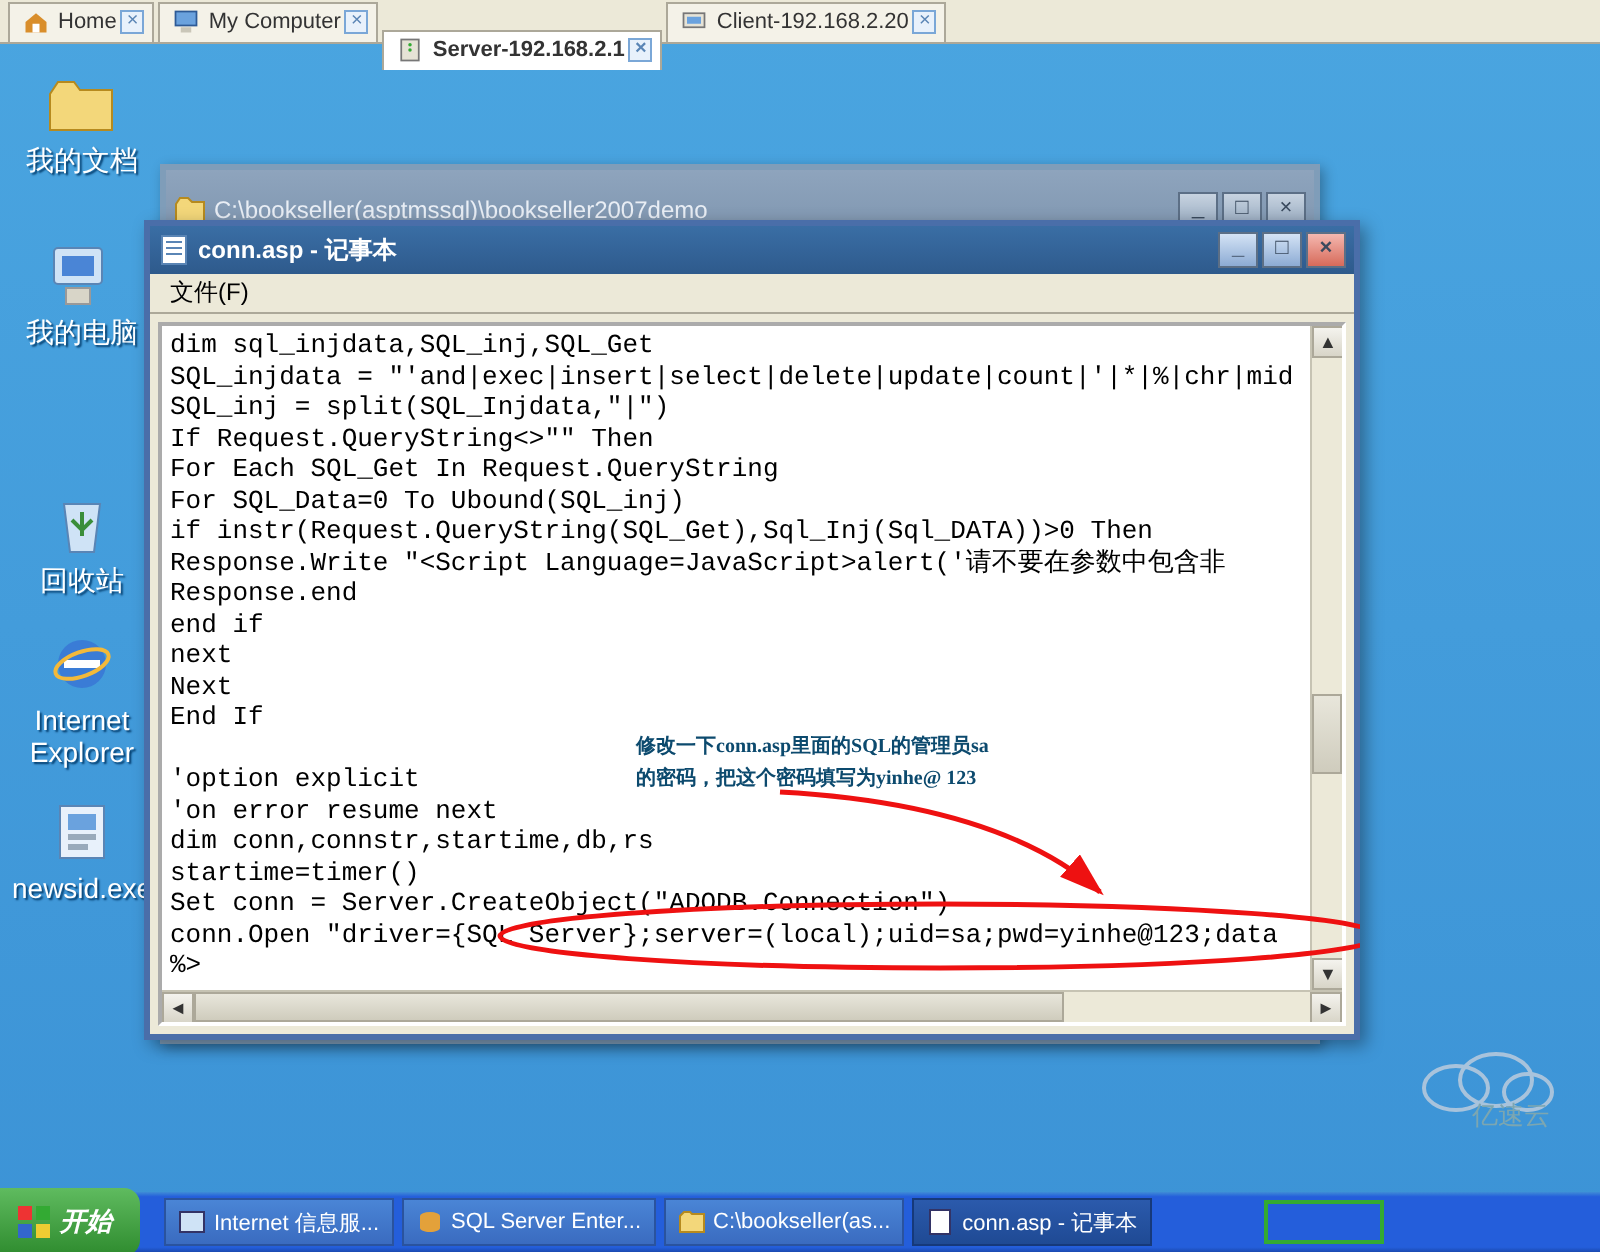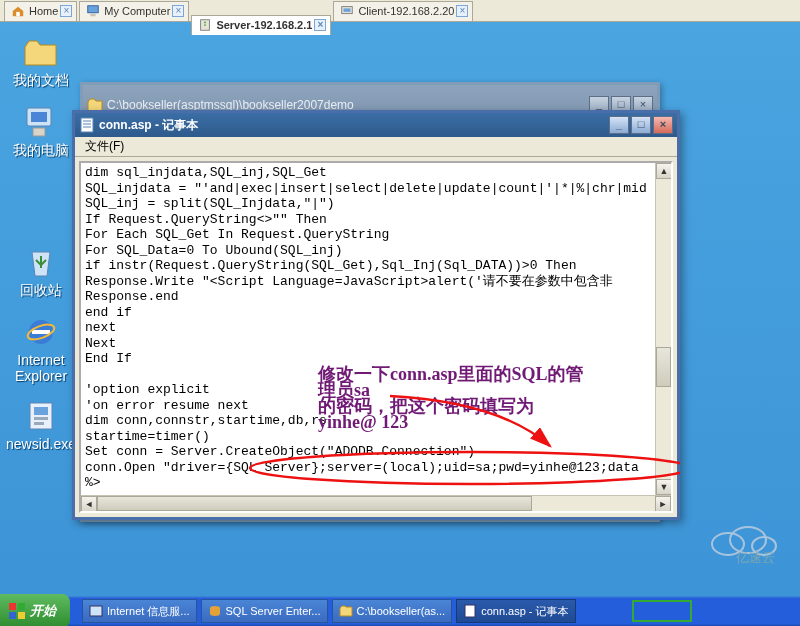--- a/index.html
+++ b/index.html
@@ -116,21 +116,21 @@
   }
   .hscroll .sb-track { flex:1; background:#ece9d8; position:relative; }
   .hscroll .sb-thumb {
     position:absolute; top:0; bottom:0; left:0; width:78%;
     background:linear-gradient(#e8e6db,#cfccbd); border:1px solid #aca899;
   }
 
   
   .annot {
     position: absolute; left: 318px; top: 344px; width: 270px;
-    color: #701a75; font-size: 18px; font-family: "SimSun", serif;
+    color: #0c4a6e; font-size: 10px; font-family: "SimSun", serif;
     font-weight: bold; line-height: 16px;
   }
   .arrow-svg { position:absolute; left:380px; top:370px; width:200px; height:70px; pointer-events:none;}
   .ellipse-svg { position:absolute; left:80px; top:426px; width:600px; height:40px; pointer-events:none;}
 
   
   .taskbar {
     position: absolute; left: 0; right: 0; bottom: 0; height: 30px;
     background: linear-gradient(#3f8cd6 0%, #245edb 8%, #245edb 92%, #1a49b0 100%);
     display: flex; align-items: center;
@@ -212,21 +212,21 @@
 
   <div class="dicon" style="left:6px; top:12px">
     <div class="glyph">
       <svg width="36" height="30" viewBox="0 0 36 30">
           <path fill="#f3d77a" stroke="#b68a1e" d="M2 10l4-6h8l3 4h16v20H2z"></path>
         </svg>
     </div>
     <div>我的文档</div>
   </div>
 
-  <div class="dicon" style="left:6px; top:82px">
+  <div class="dicon" style="left:6px; top:98px">
     <div class="glyph">
       <svg width="36" height="32" viewBox="0 0 36 32">
           <rect x="4" y="2" width="24" height="18" rx="2" fill="#cfe3f6" stroke="#5a85b5"></rect>
           <rect x="8" y="6" width="16" height="10" fill="#4a85d6"></rect>
           <rect x="10" y="22" width="12" height="8" fill="#d8d5c8" stroke="#999"></rect>
         </svg>
     </div>
     <div>我的电脑</div>
   </div>
 

